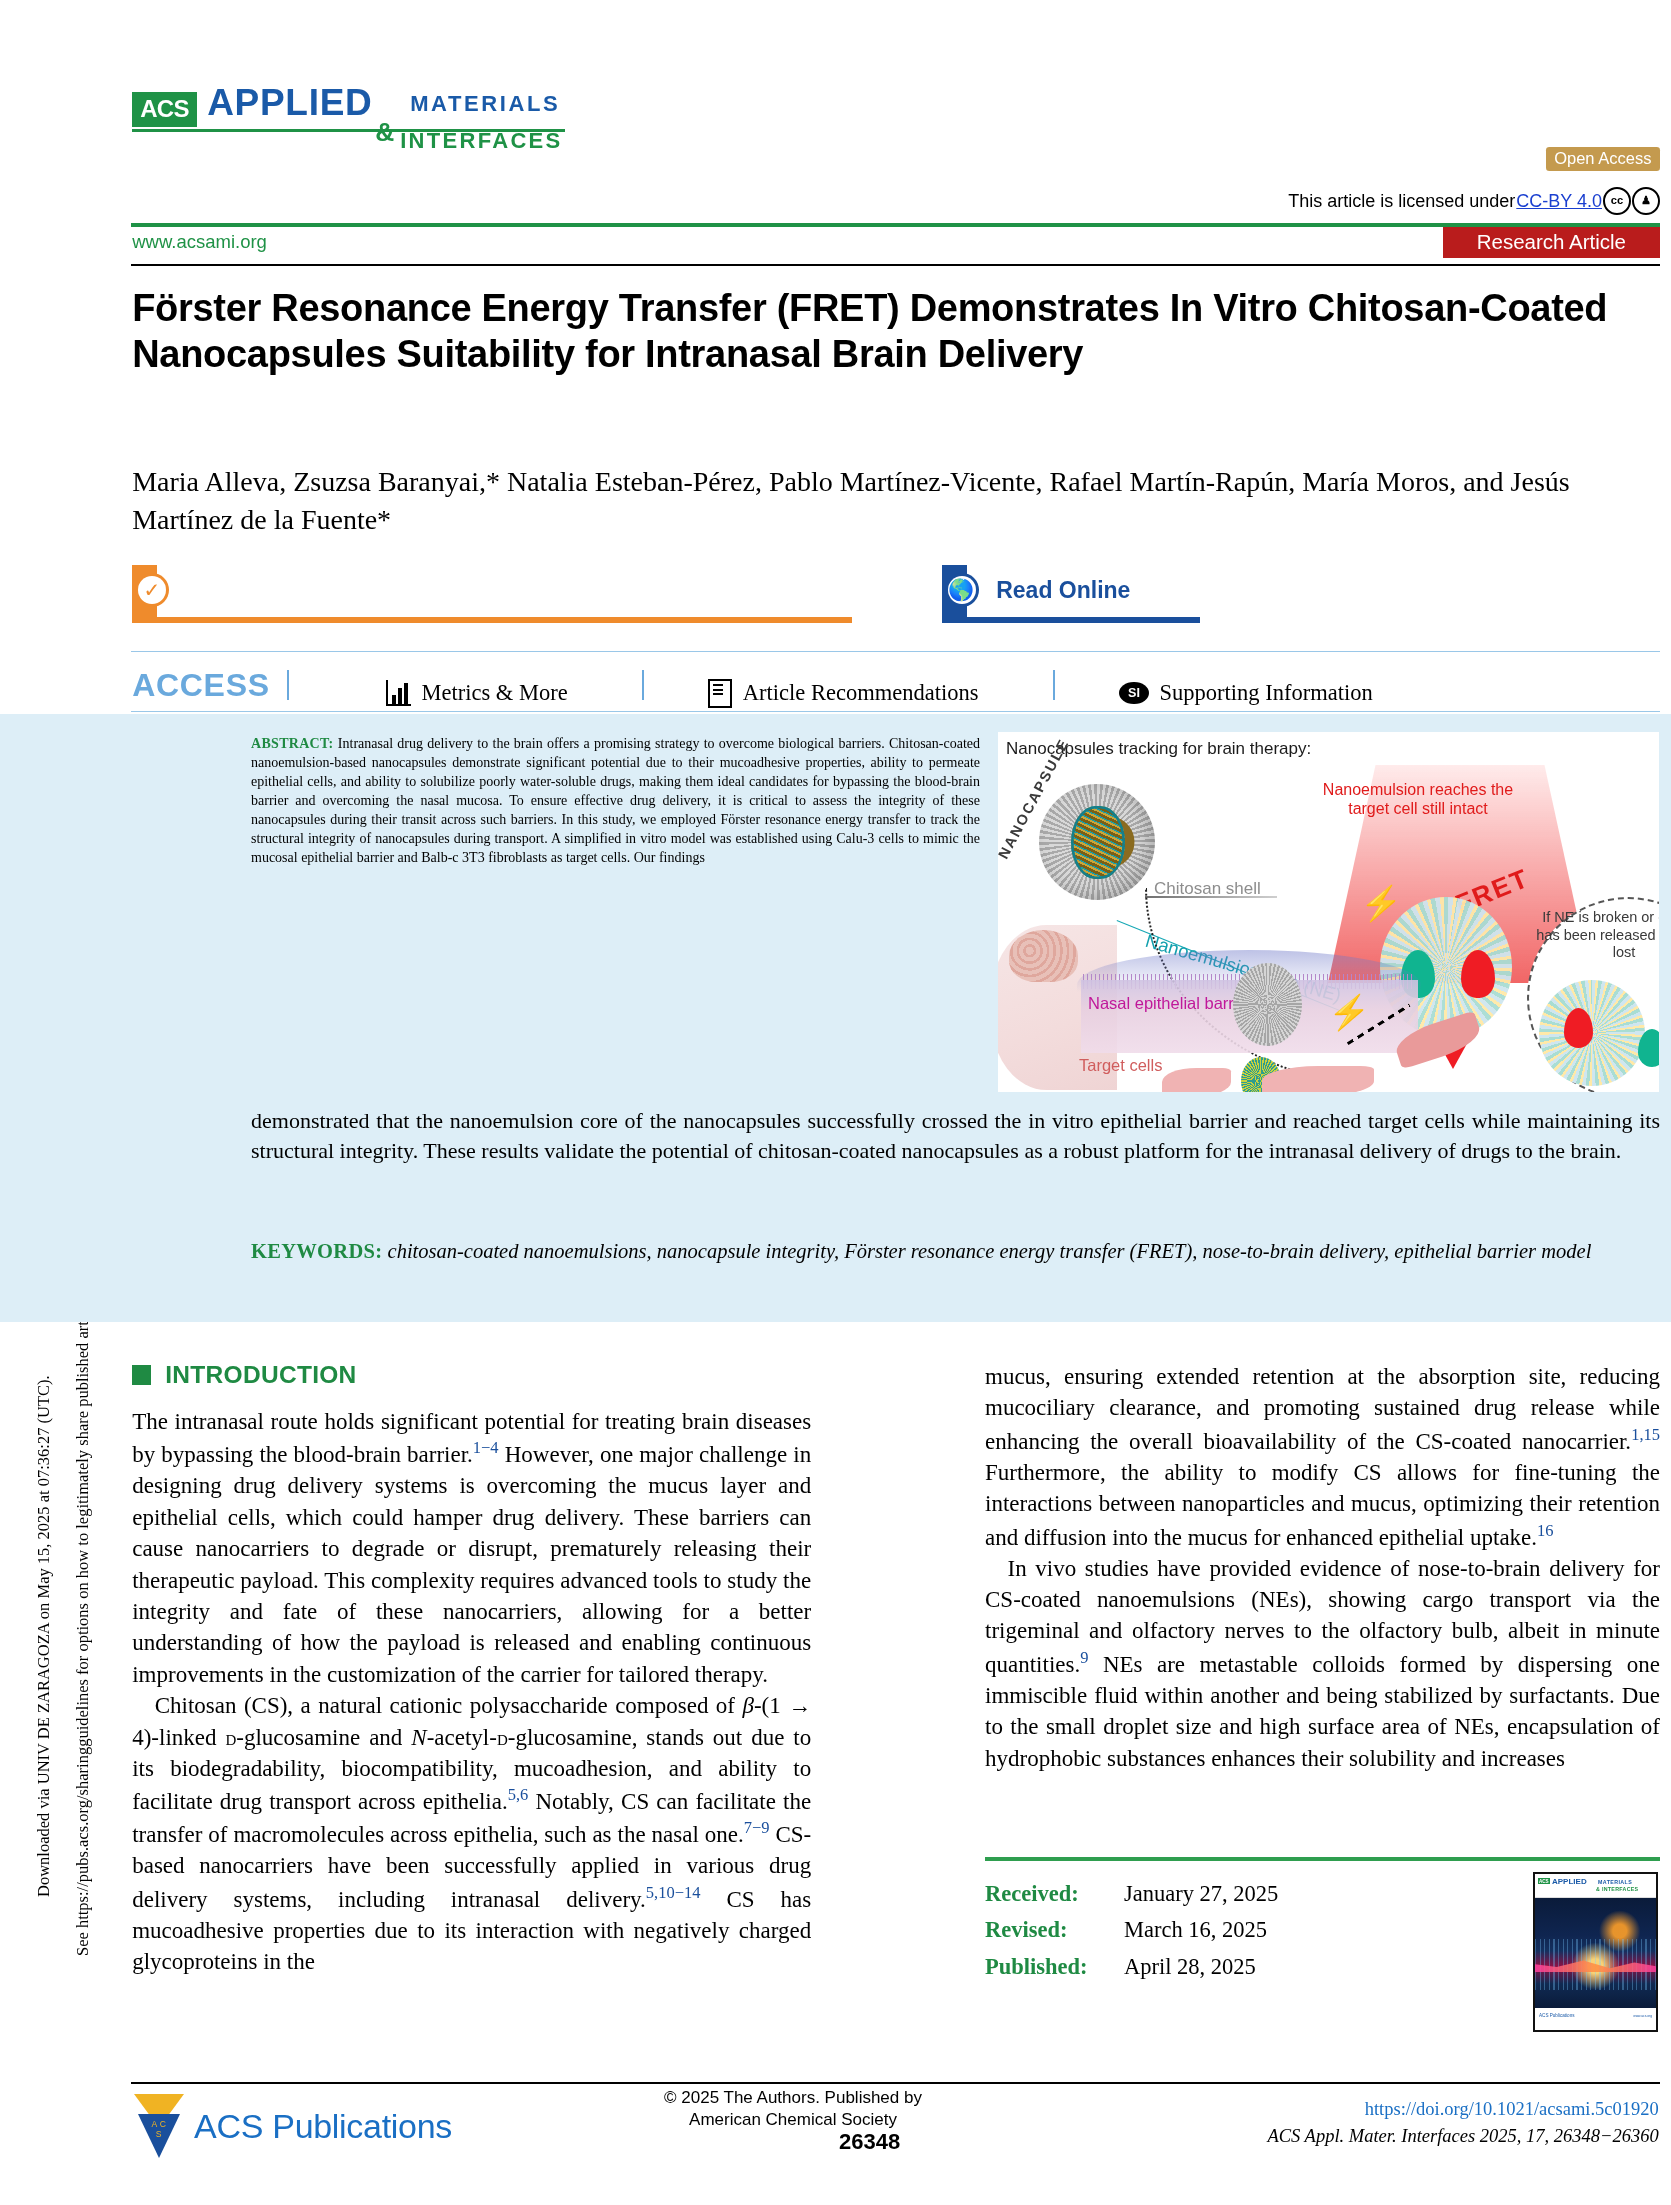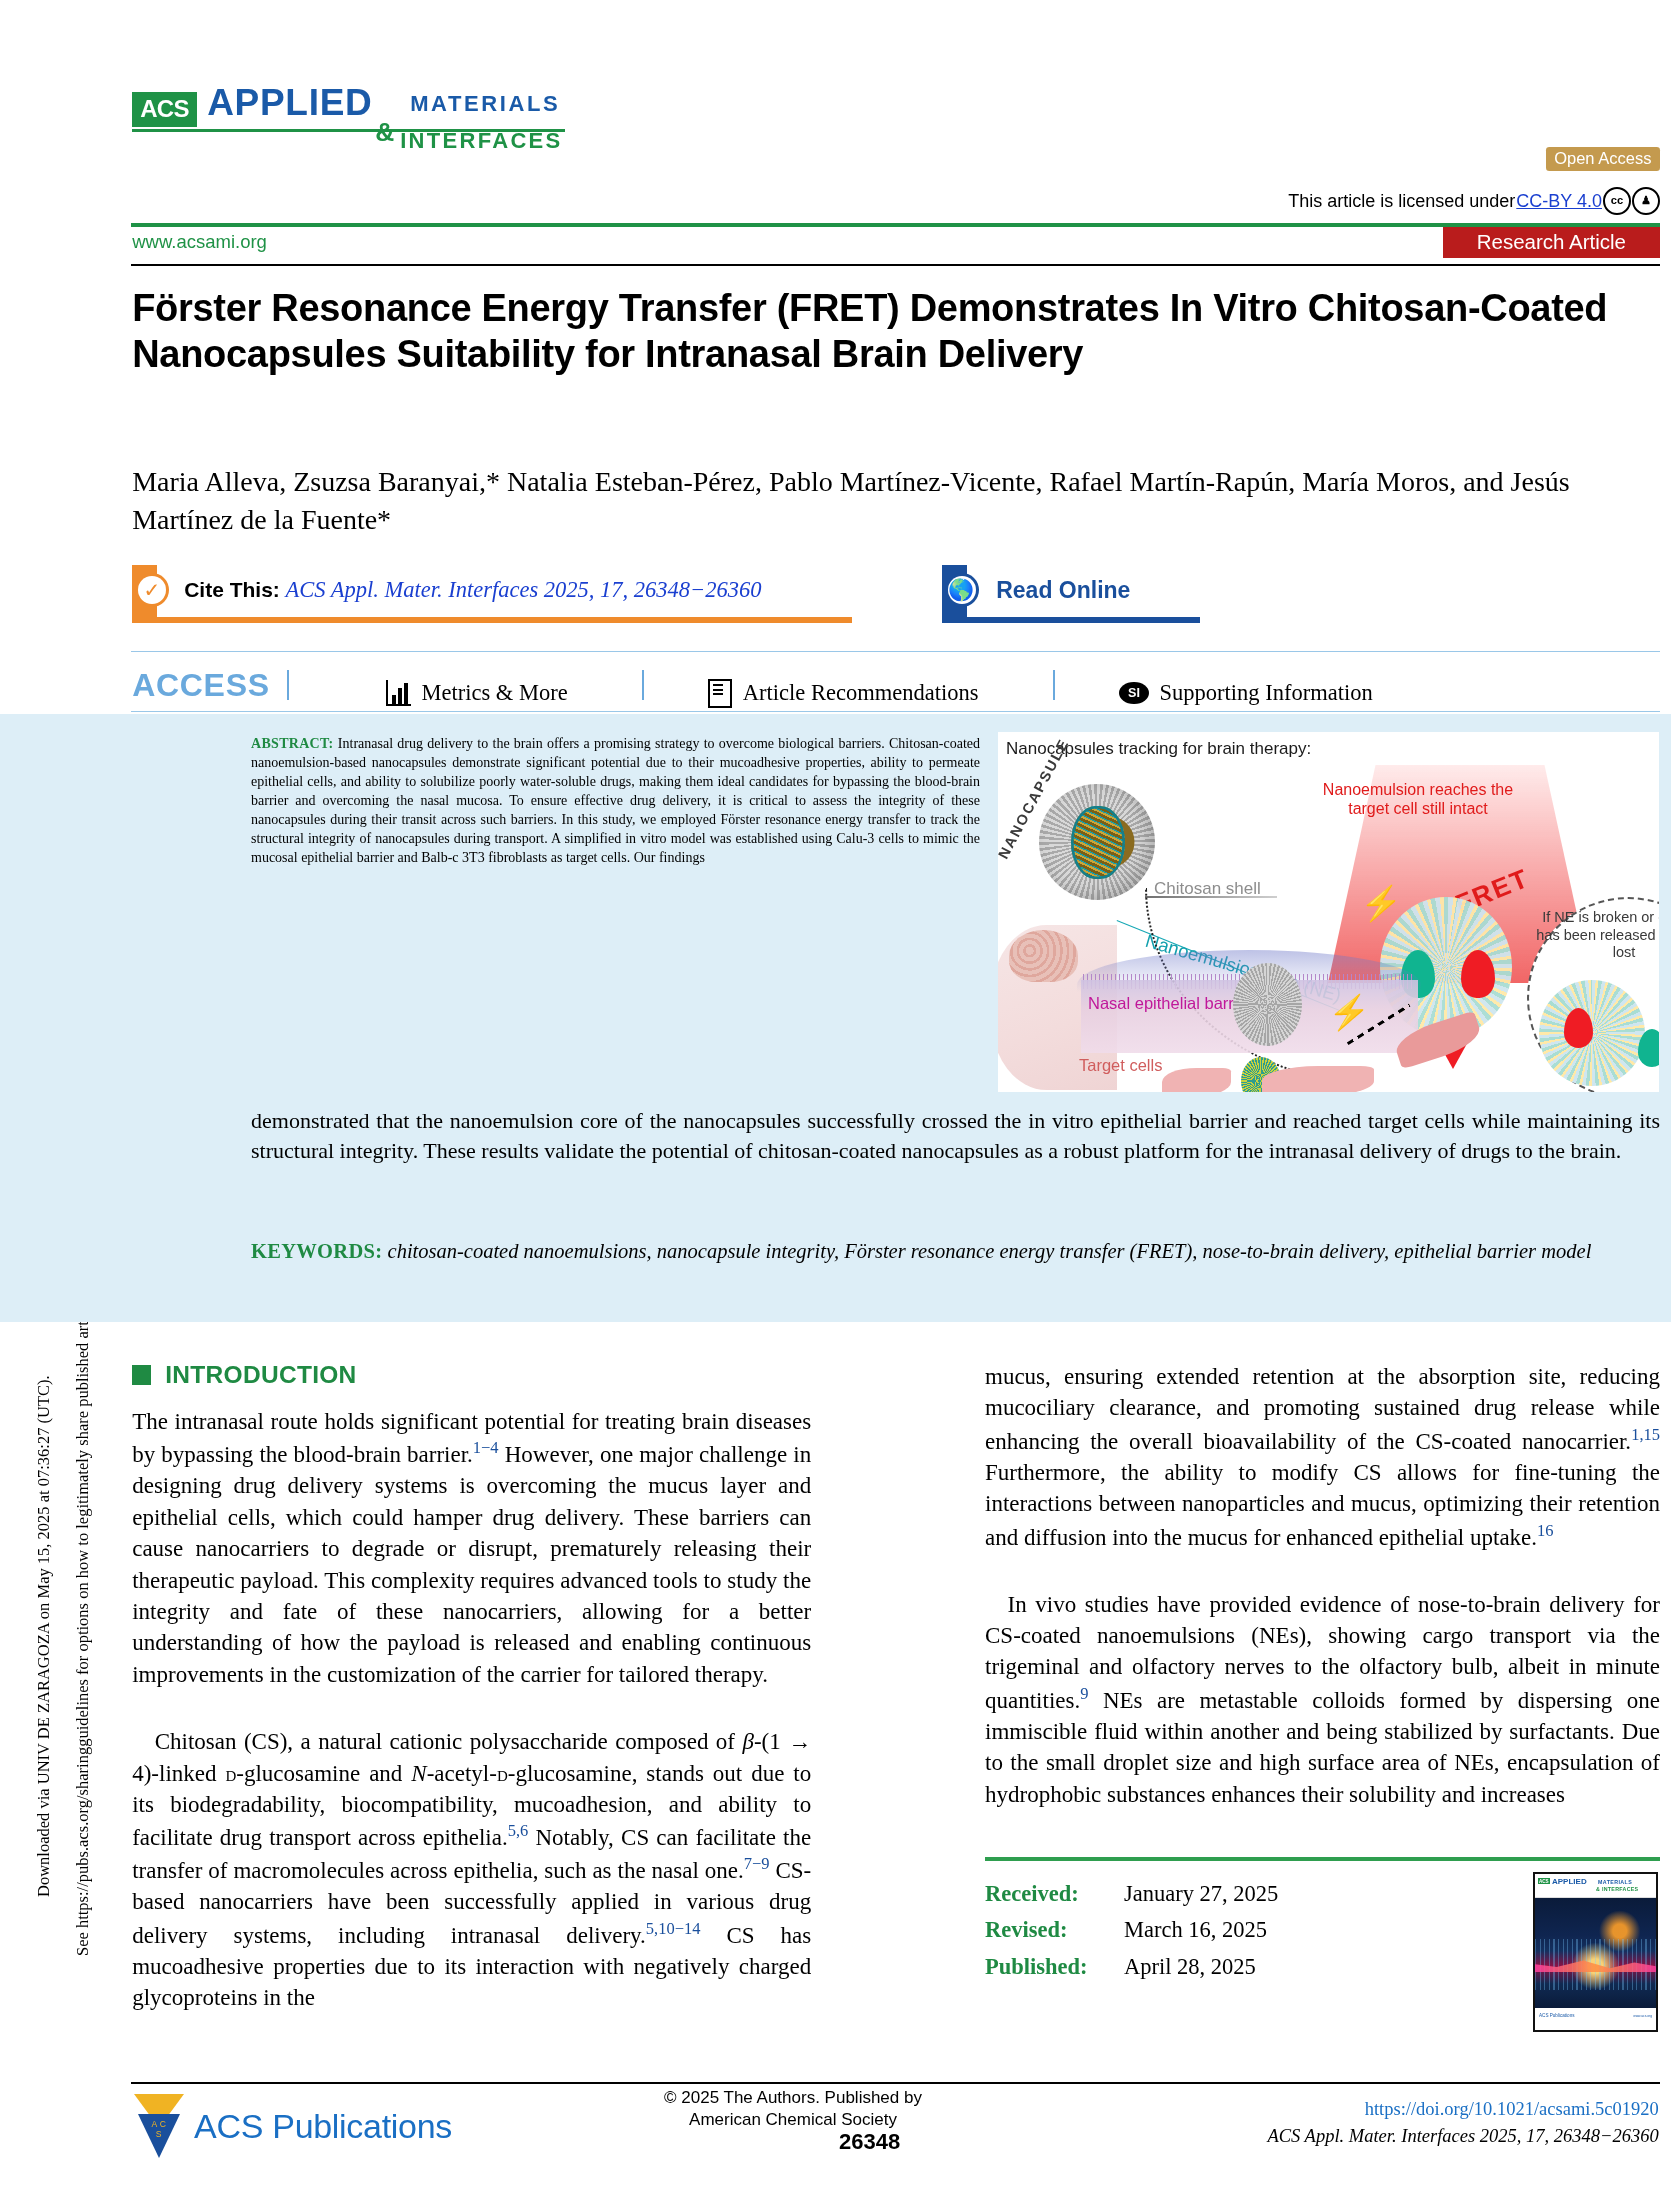--- a/index.html
+++ b/index.html
@@ -671,21 +671,21 @@
     font-size: 24.5px;
     color: #1f8a43;
     letter-spacing: 0.3px;
   }
   .body-p {
     font-size: 23px;
     line-height: 1.365;
     text-align: justify;
     margin: 0;
   }
-  .body-p + .body-p { text-indent: 22.5px; margin-top: 36px; }
+  .body-p + .body-p { text-indent: 22.5px; }
   .body-p sup { font-size: 16.5px; color: #1a4f9c; }
   .smallcaps { font-variant: small-caps; font-size: 21px; }
 
   
   .received-rule {
     position: absolute;
     left: 866px; top: 1857px;
     width: 675px; height: 4px;
     background: #2f9e4f;
   }
@@ -895,24 +895,20 @@
   <div class="title">Förster Resonance Energy Transfer (FRET) Demonstrates In Vitro Chitosan-Coated Nanocapsules Suitability for Intranasal Brain Delivery</div>
   <div class="authors">Maria Alleva, Zsuzsa Baranyai,* Natalia Esteban-Pérez, Pablo Martínez-Vicente, Rafael Martín-Rapún, María Moros, and Jesús Martínez de la Fuente*</div>
 
   <div class="cite-wrap">
     <div class="cite-box">
       <div class="cite-lbar"></div>
       <div class="cite-bbar"></div>
       <div class="cite-check">
           <span class="inner">✓</span>
         </div>
-      <div class="cite-text">
-        <b>Cite This:</b>
-        <i>ACS Appl. Mater. Interfaces 2025, 17, 26348−26360</i>
-      </div>
     </div>
     <div class="read-box">
       <div class="read-lbar"></div>
       <div class="read-bbar"></div>
       <div class="read-globe">
           <span class="inner">🌎</span>
         </div>
       <div class="read-text">Read Online</div>
     </div>
   </div>

